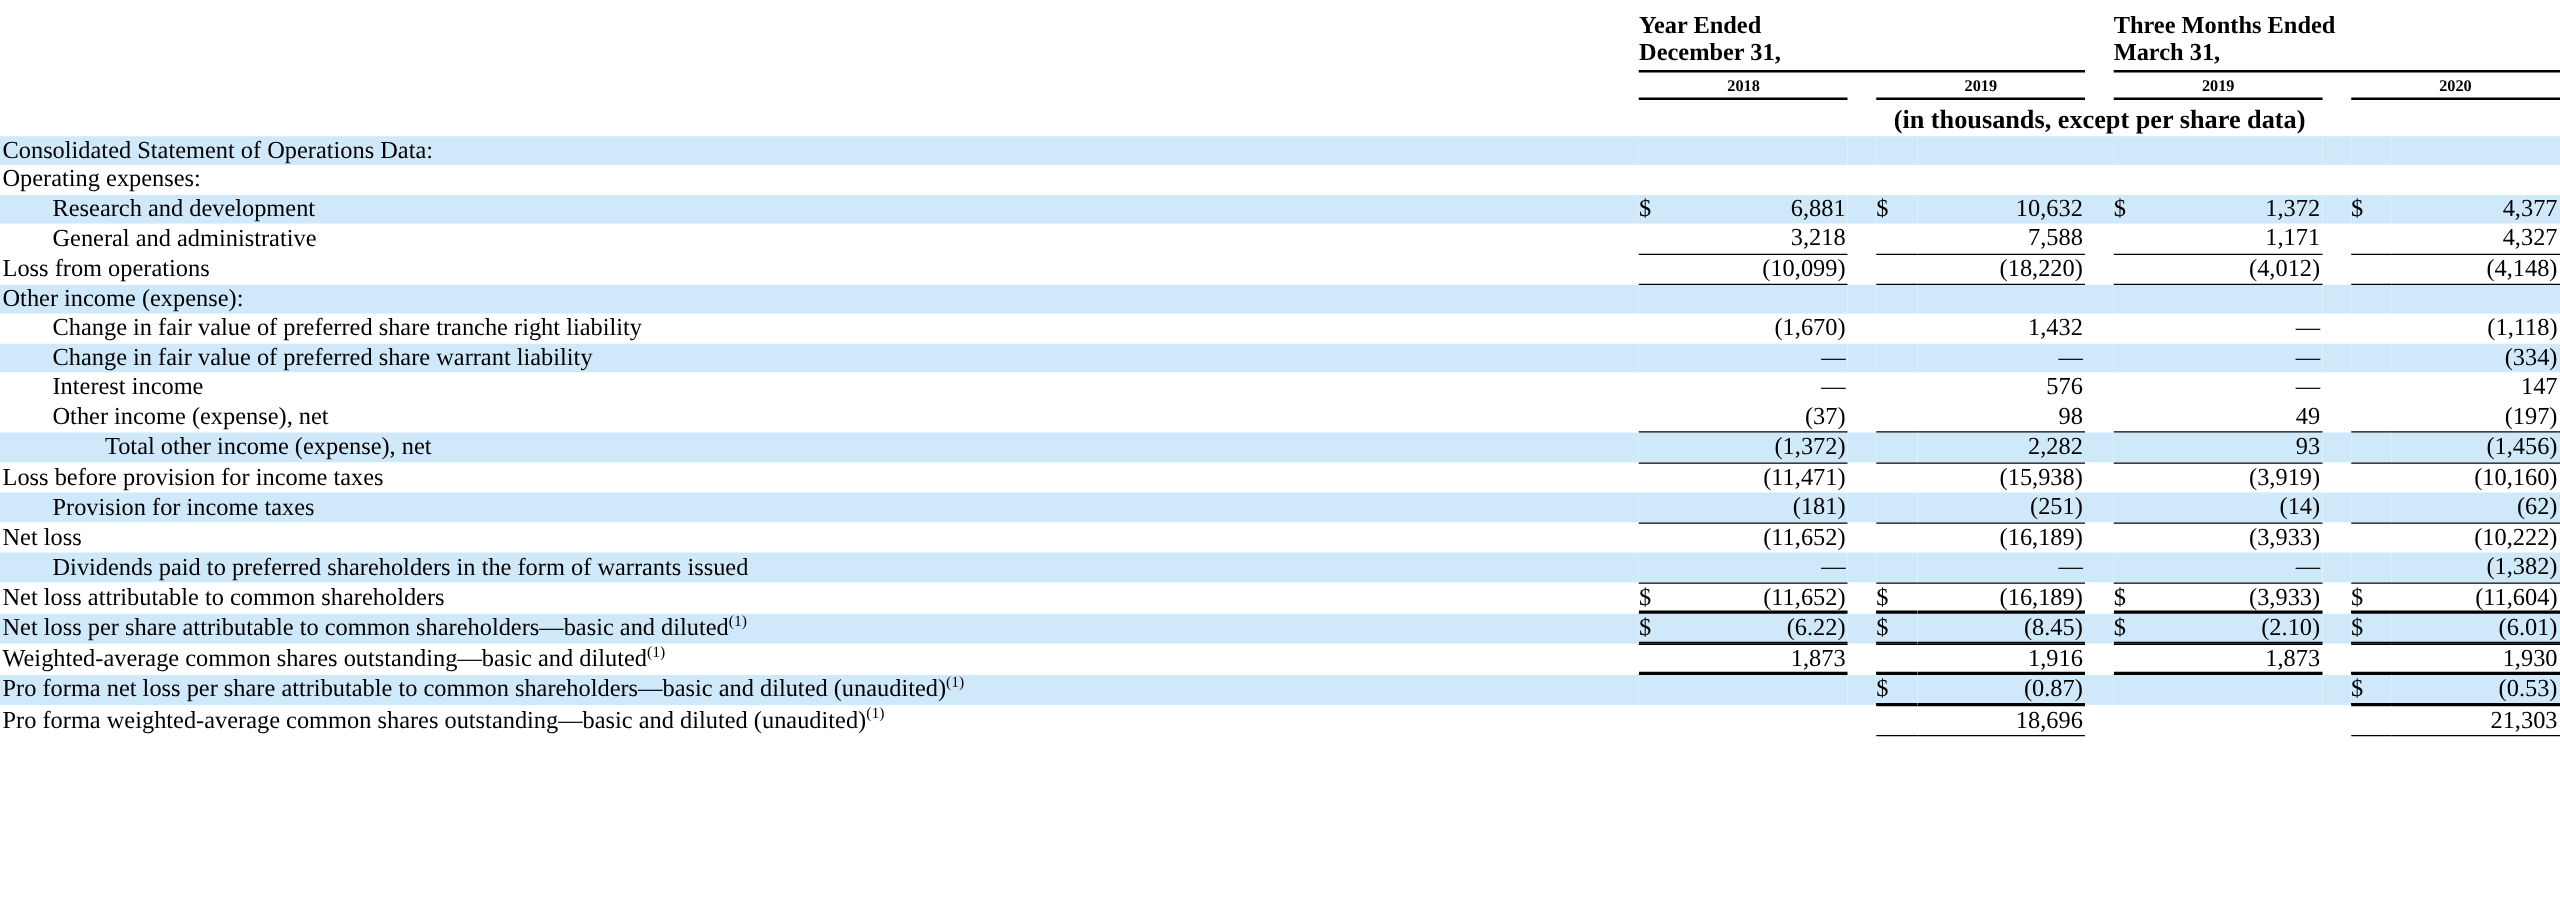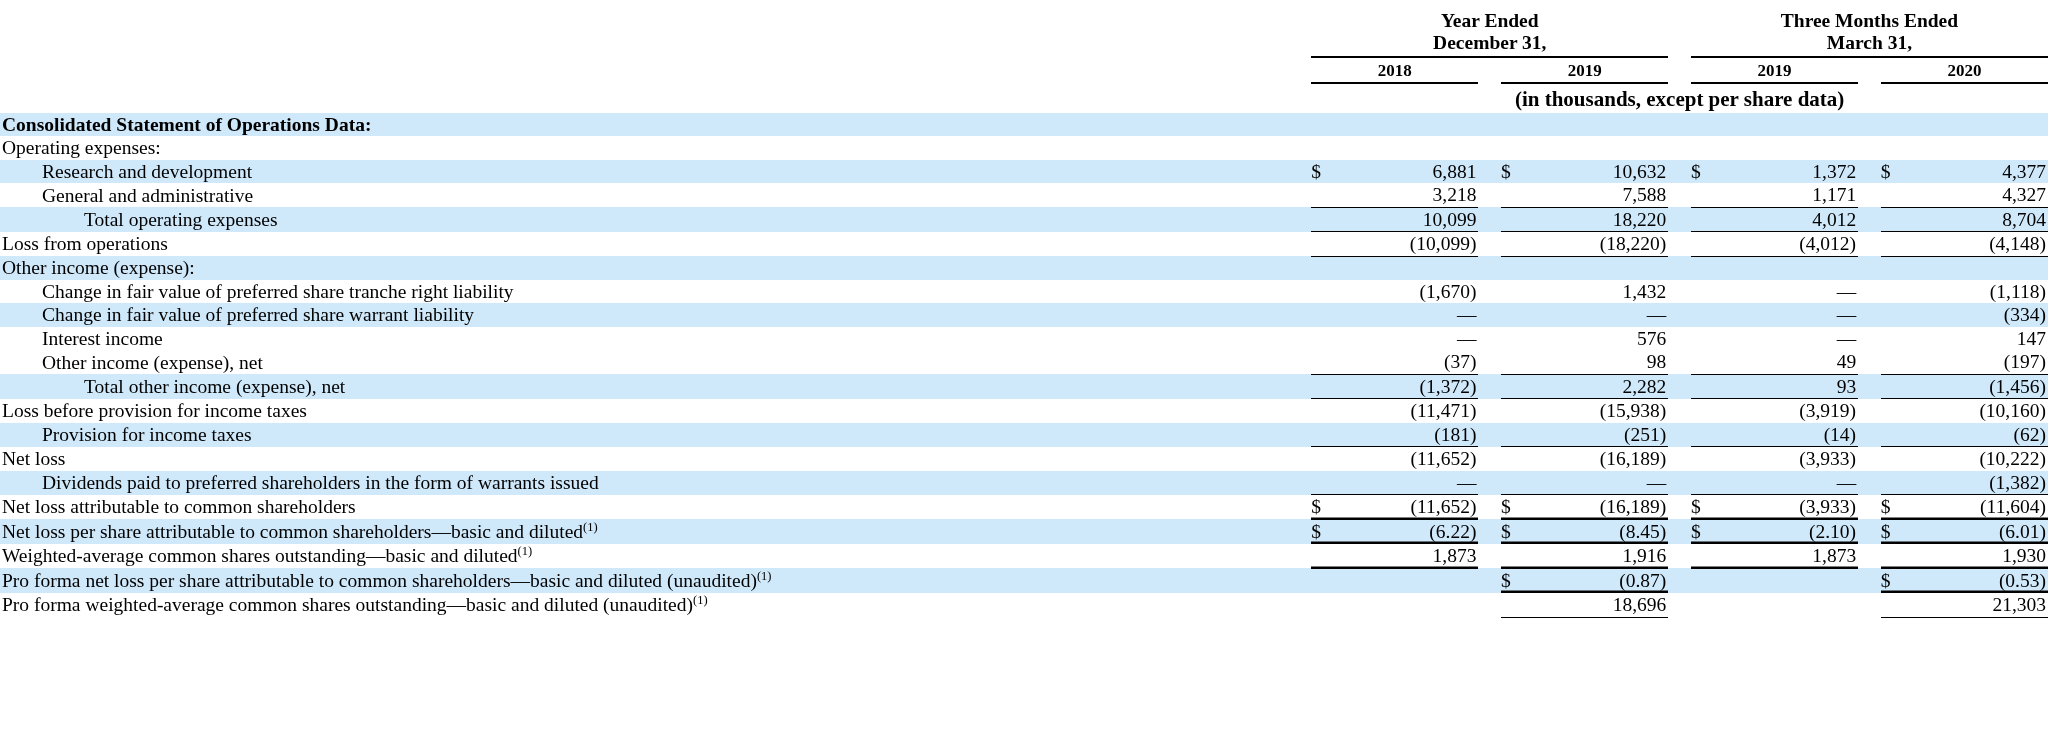--- a/index.html
+++ b/index.html
@@ -31,41 +31,40 @@
 
   table.fin col.c-label   { width: 1043px; }
   table.fin col.c-cur     { width: 26px;  }
   table.fin col.c-num     { width: 107px; }
   table.fin col.c-gap     { width: 18px;  }
 
   
   .hdr-spacer td { height: 10px; padding: 0; }
 
   td.grp-title {
-    text-align: center;
     font-weight: bold;
     font-size: 19.5px;
     line-height: 1.15;
     padding: 0 0 1px 0;
     vertical-align: bottom;
   }
   td.grp-rule {
     padding: 0;
     height: 3px;
   }
   td.grp-rule .rule {
     border-top: 2px solid #000;
     height: 0;
     font-size: 0;
     line-height: 0;
   }
   td.yr {
     text-align: center;
     font-weight: bold;
-    font-size: 17px;
+    font-size: 13px;
     padding: 3px 0 3px 0;
     vertical-align: bottom;
   }
   td.yr-rule { padding: 0; height: 3px; }
   td.yr-rule .rule {
     border-top: 2px solid #000;
     height: 0;
     font-size: 0;
     line-height: 0;
   }
@@ -79,21 +78,21 @@
   
   tr.band td { background: #cfe9fb; }
   tr.plain td { background: #ffffff; }
 
   td.lbl {
     text-align: left;
     padding: 2px 0 2px 2px;
     white-space: nowrap;
     font-size: 19.5px;
   }
-  td.lbl.bold { font-weight: bold; }
+  td.lbl.bold { font-weight: normal; }
   td.lbl.i1 { padding-left: 42px; margin-top: 22px; }
   td.lbl.i2 { padding-left: 84px; }
 
   td.cur {
     text-align: left;
     padding: 2px 0 2px 0;
     font-size: 19.5px;
   }
   td.num {
     text-align: right;
@@ -251,34 +250,20 @@
     <td class="cur rule-bot-cur"></td>
     <td class="num rule-bot-num">7,588</td>
           <td class="gap"></td>
     <td class="cur rule-bot-cur"></td>
     <td class="num rule-bot-num">1,171</td>
           <td class="gap"></td>
     <td class="cur rule-bot-cur"></td>
     <td class="num rule-bot-num">4,327</td>
   </tr>
 
-  <tr class="band">
-    <td class="lbl i2">Total operating expenses</td>
-    <td class="cur rule-bot-cur"></td>
-    <td class="num rule-bot-num">10,099</td>
-          <td class="gap"></td>
-    <td class="cur rule-bot-cur"></td>
-    <td class="num rule-bot-num">18,220</td>
-          <td class="gap"></td>
-    <td class="cur rule-bot-cur"></td>
-    <td class="num rule-bot-num">4,012</td>
-          <td class="gap"></td>
-    <td class="cur rule-bot-cur"></td>
-    <td class="num rule-bot-num">8,704</td>
-  </tr>
 
   <tr class="plain">
     <td class="lbl">Loss from operations</td>
     <td class="cur rule-bot-cur"></td>
     <td class="num rule-bot-num">(10,099)</td>
           <td class="gap"></td>
     <td class="cur rule-bot-cur"></td>
     <td class="num rule-bot-num">(18,220)</td>
           <td class="gap"></td>
     <td class="cur rule-bot-cur"></td>

